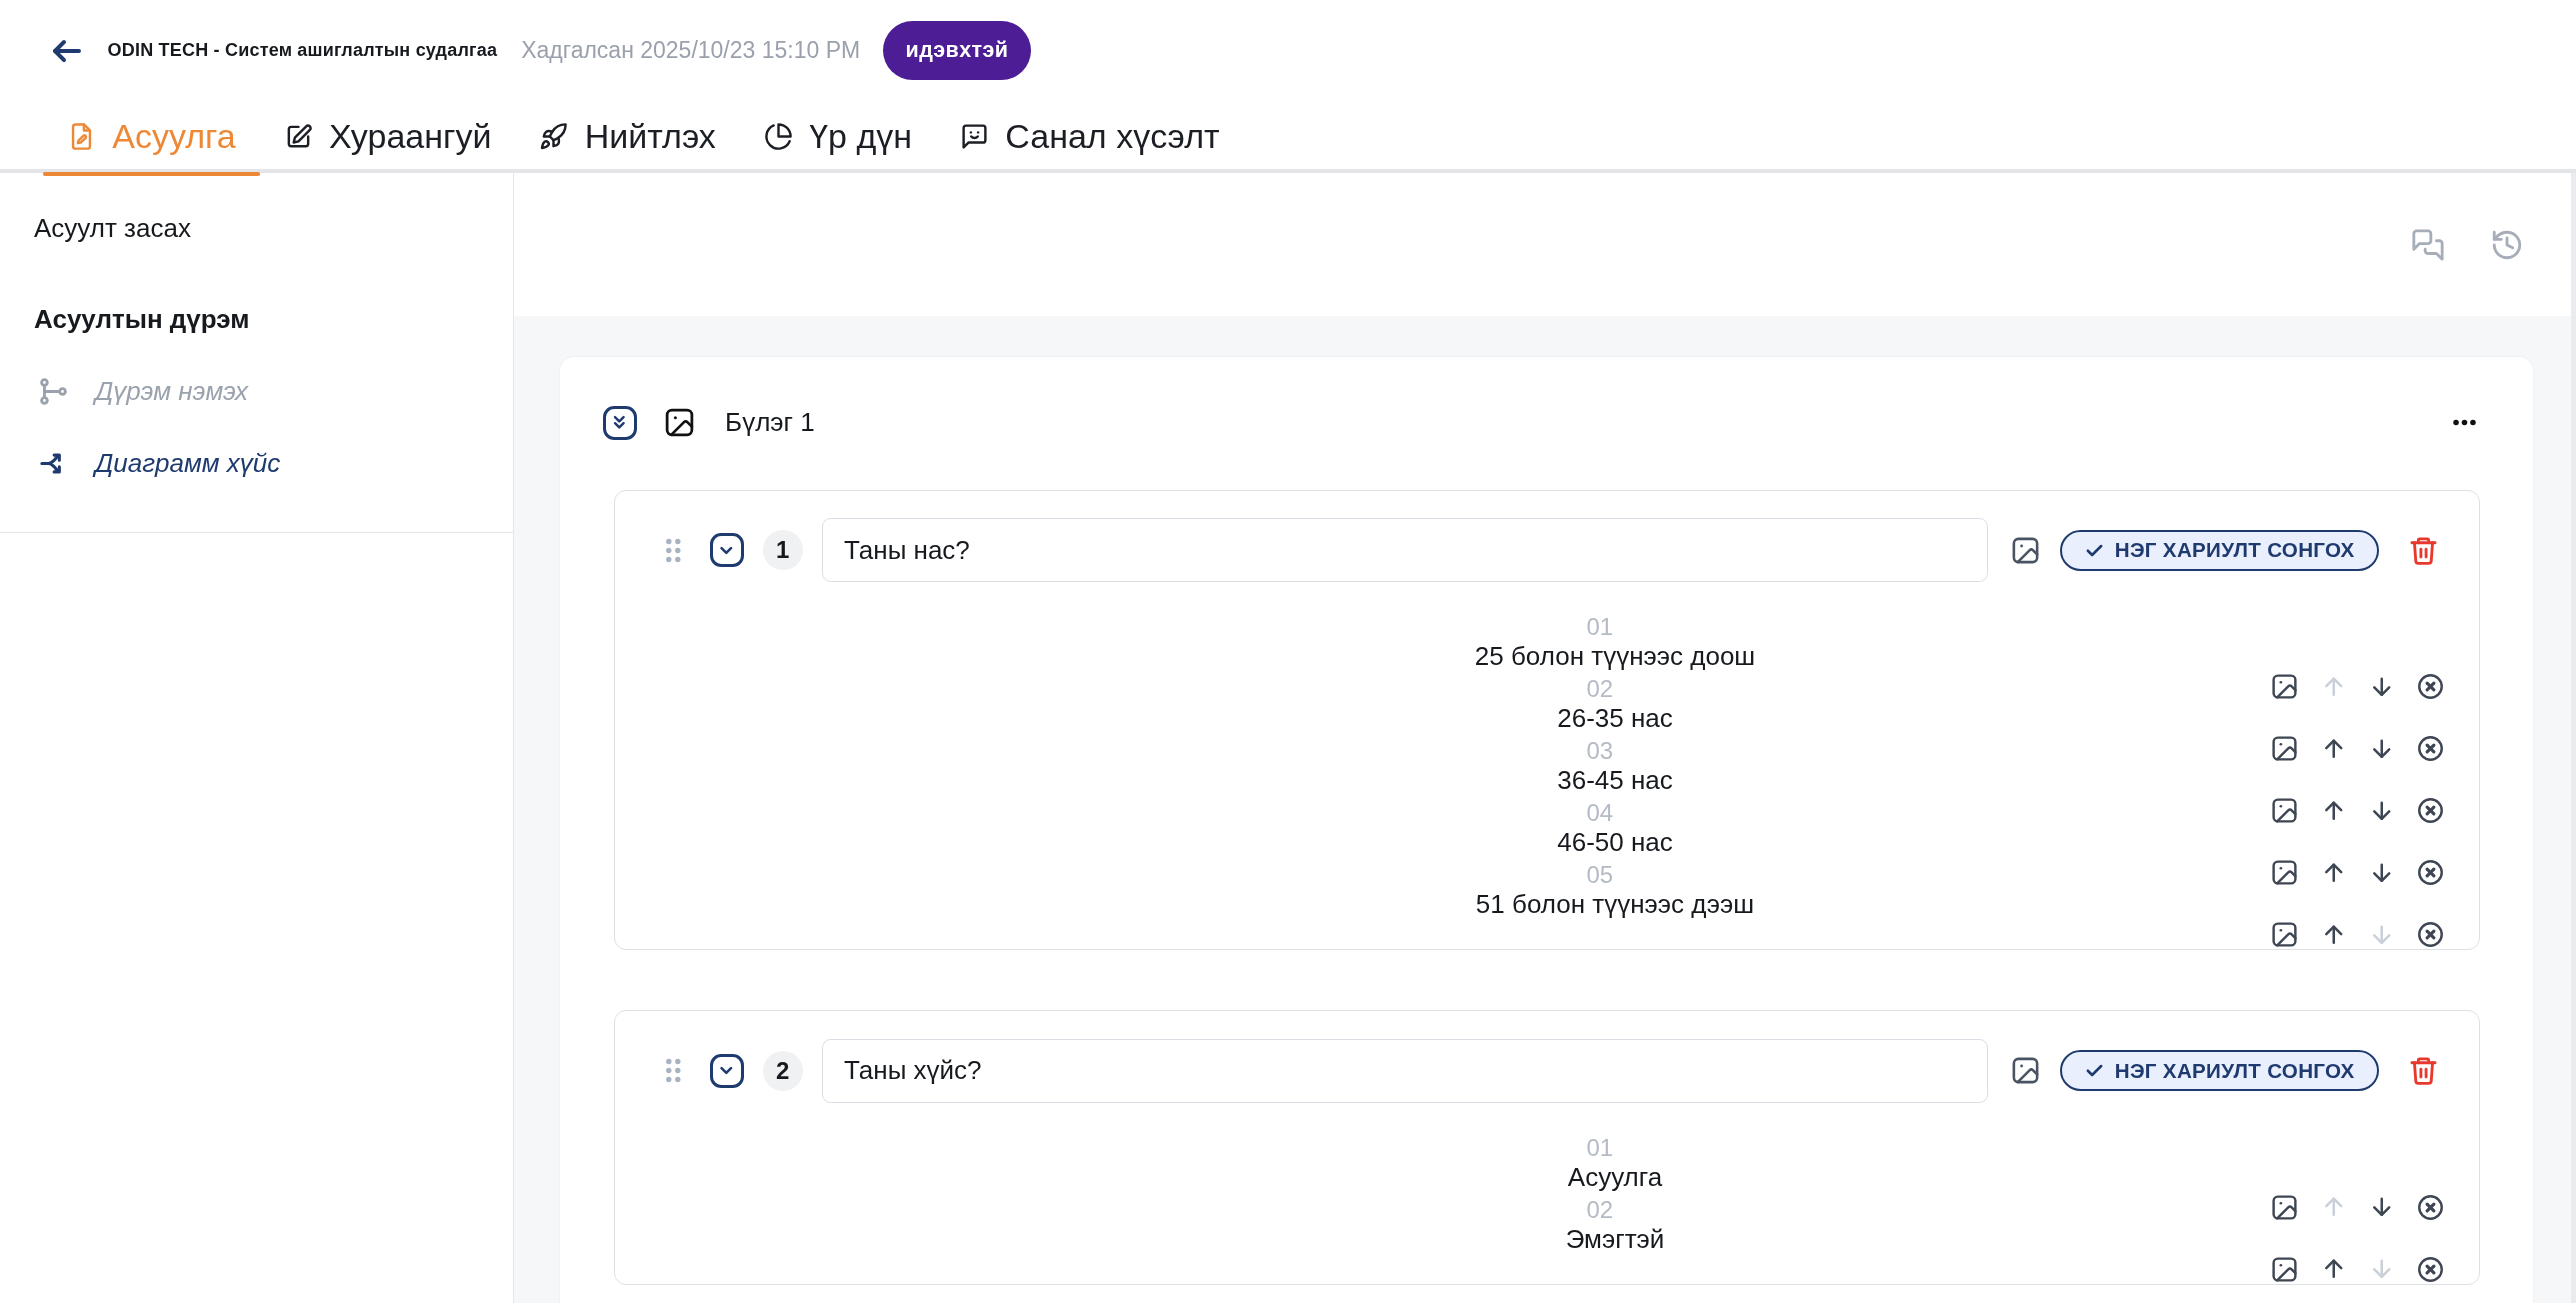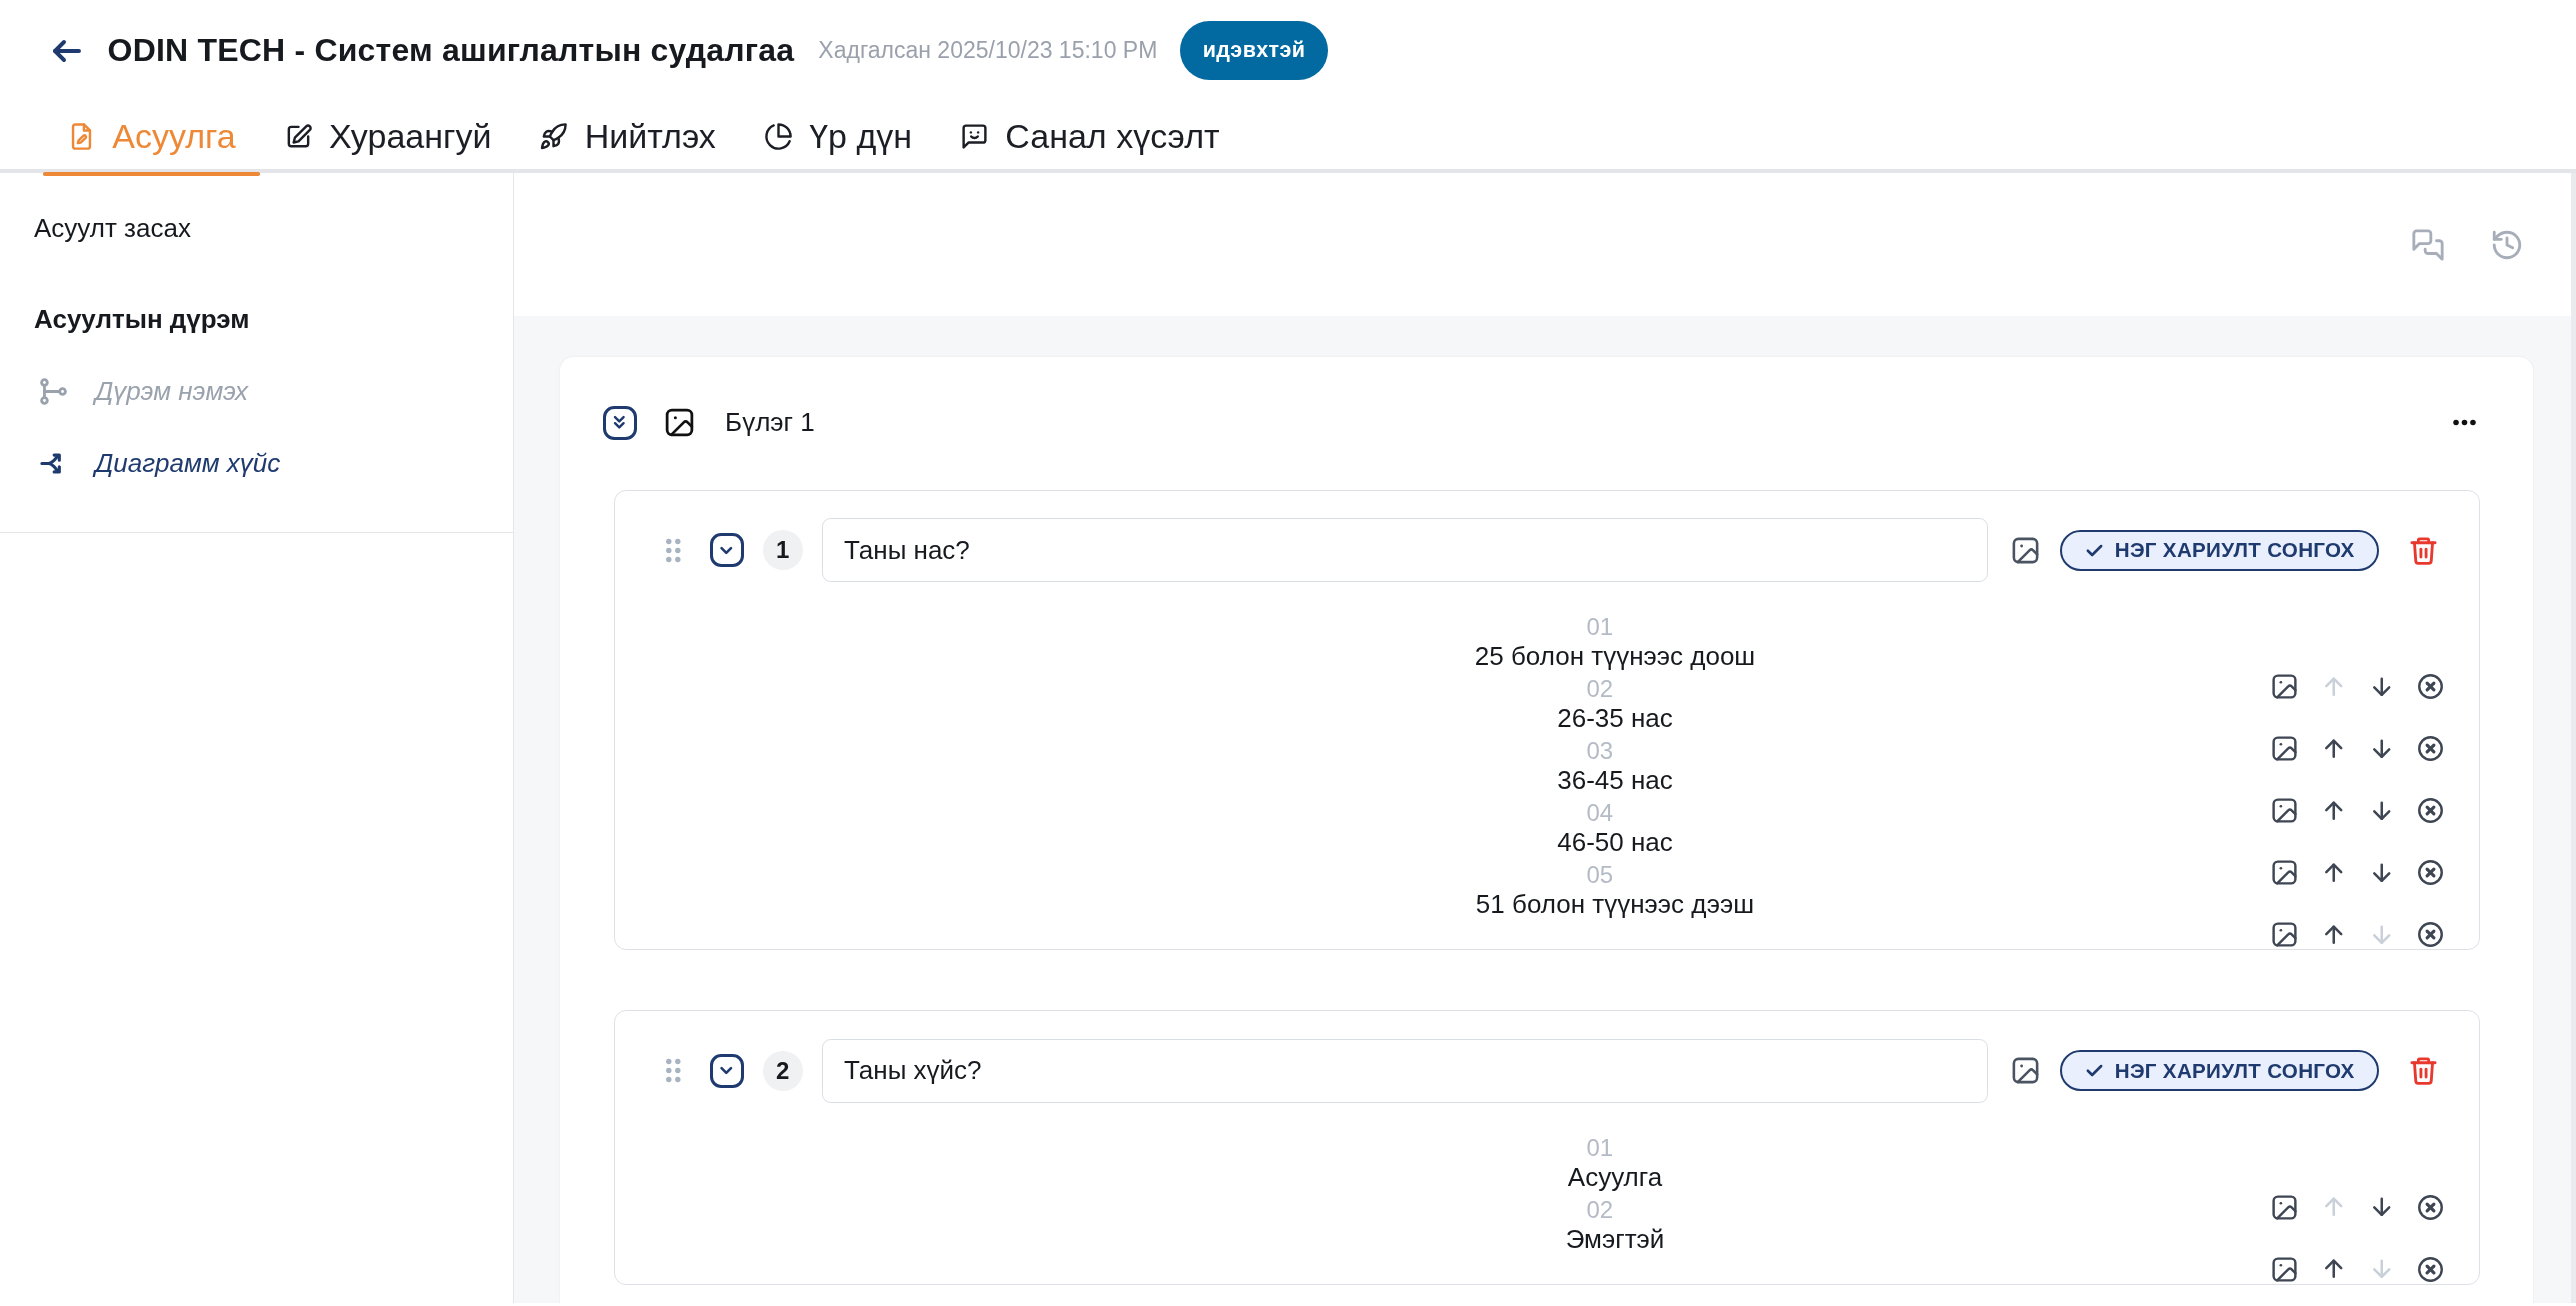--- a/index.html
+++ b/index.html
@@ -4,23 +4,23 @@
 <style>
   * { box-sizing: border-box; margin: 0; padding: 0; }
   html,body { width:2576px; height:1307px; overflow:hidden; background:#fff;
     font-family:"Liberation Sans", sans-serif; color:#16191e; }
 
   
   .app-header { height:173px; border-bottom:4.3px solid #e3e5e9; background:#fff; }
   .top-row { height:101px; display:flex; align-items:center; padding-left:47px; }
   .back-btn { width:40px; height:40px; display:flex; align-items:center; justify-content:center;
     color:#1e3a6e; cursor:pointer; }
-  .doc-title { font-size:32px; font-weight:600; margin-left:20.6px; letter-spacing:0.2px; }
+  .doc-title { font-size:18px; font-weight:600; margin-left:20.6px; letter-spacing:0.2px; }
   .saved-text { font-size:23px; color:#9aa1ac; margin-left:24px; }
-  .status-badge { margin-left:22.4px; background:#0369a1; color:#fff; font-size:21.5px; font-weight:700;
+  .status-badge { margin-left:22.4px; background:#4c1d95; color:#fff; font-size:21.5px; font-weight:700;
     padding:17px 23px; border-radius:859px; letter-spacing:0.4px; }
 
   .tab-row { height:71px; display:flex; align-items:center; padding-left:43px; }
   .tab { position:relative; height:100%; display:flex; align-items:center; gap:16.3px;
     padding:0 24px; font-size:34px; font-weight:500; color:#1b1e24; cursor:pointer; }
   .tab svg { flex:0 0 auto; }
   .tab.active { color:#ed8936; }
   .tab.active::after { content:""; position:absolute; left:0; right:0; bottom:-4.3px; height:4.3px;
     background:#ed8936; border-radius:1.7px; }
 

